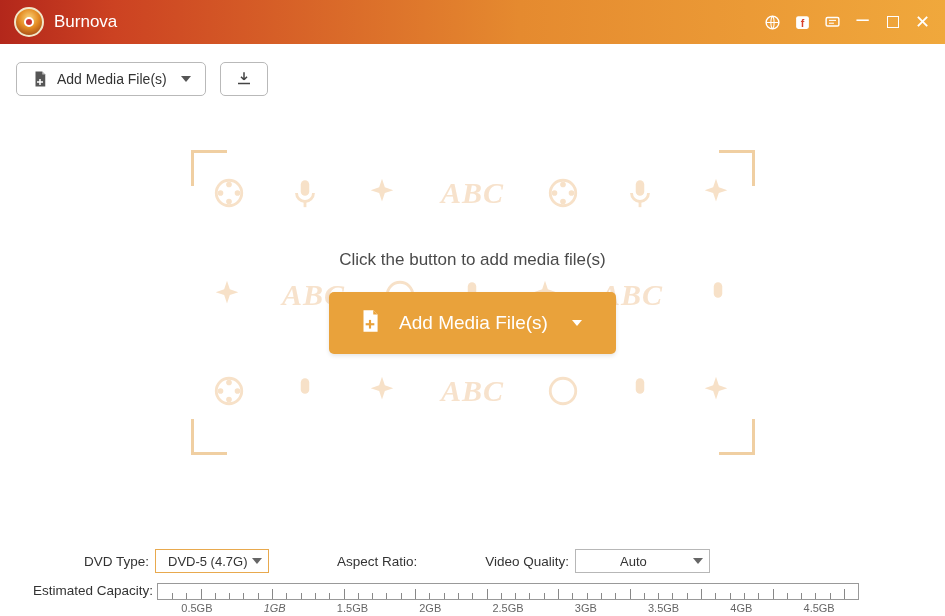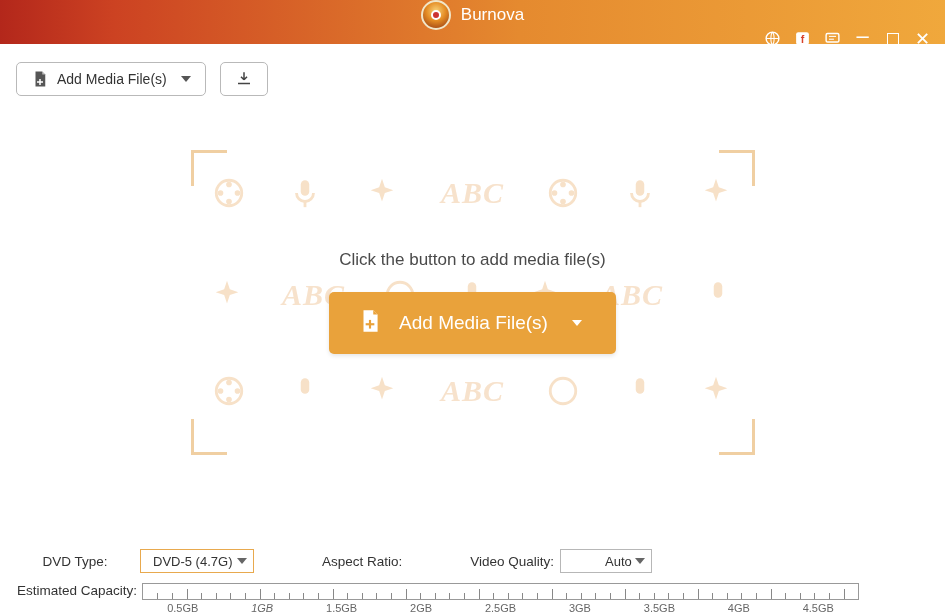--- a/index.html
+++ b/index.html
@@ -12,21 +12,20 @@
     position: relative;
   }
   
   .titlebar {
     height: 44px;
     background: linear-gradient(90deg, #b3271b 0%, #cc4222 12%, #e58a2f 55%, #f0a83c 100%);
     display: flex;
     align-items: center;
     padding: 0 14px;
     color: #fff;
-    flex-direction: column;
   }
   .logo-wrap {
     display: flex;
     align-items: center;
     gap: 10px;
   }
   .logo-circle {
     width: 30px; height: 30px;
     background: radial-gradient(circle at 50% 35%, #f9d47a 0%, #e48c24 45%, #8e3312 100%);
     border-radius: 50%;
@@ -119,33 +118,33 @@
     position:absolute; bottom:0; left:0; right:0;
     padding: 8px 16px 16px 16px;
   }
   .settings-row {
     display:flex; align-items:center; gap:10px;
     font-size:13.5px; color:#333;
     margin-bottom:10px;
   }
   .settings-row .group { display:flex; align-items:center; gap:6px;}
   .settings-row .gap { width:48px; }
-  .label-col { width:118px; text-align:center; }
+  .label-col { width:118px; text-align:right;margin-left:15px; }
   .dropdown {
     border:1px solid #b7b7b7;
     height:24px;
     display:flex;align-items:center;justify-content:space-between;
     padding:0 6px 0 8px;
     font-size:13px;
     background:#fff;
     cursor:pointer;
   }
   .dd-type { width:114px; border-color:#e8a94e;padding-left:12px;}
   .dd-ar { width:114px; }
-  .dd-vq { width:92px;padding-left:44px; }
+  .dd-vq { width:135px;padding-left:44px; }
   .dropdown .caret { border-top-color:#666; }
 
   .capacity-row {
     display:flex; align-items:flex-start; gap:4px;
     font-size:13.5px; color:#333;
   }
   .ruler {
     flex:1;
     border:1px solid #999;
     height:17px;

